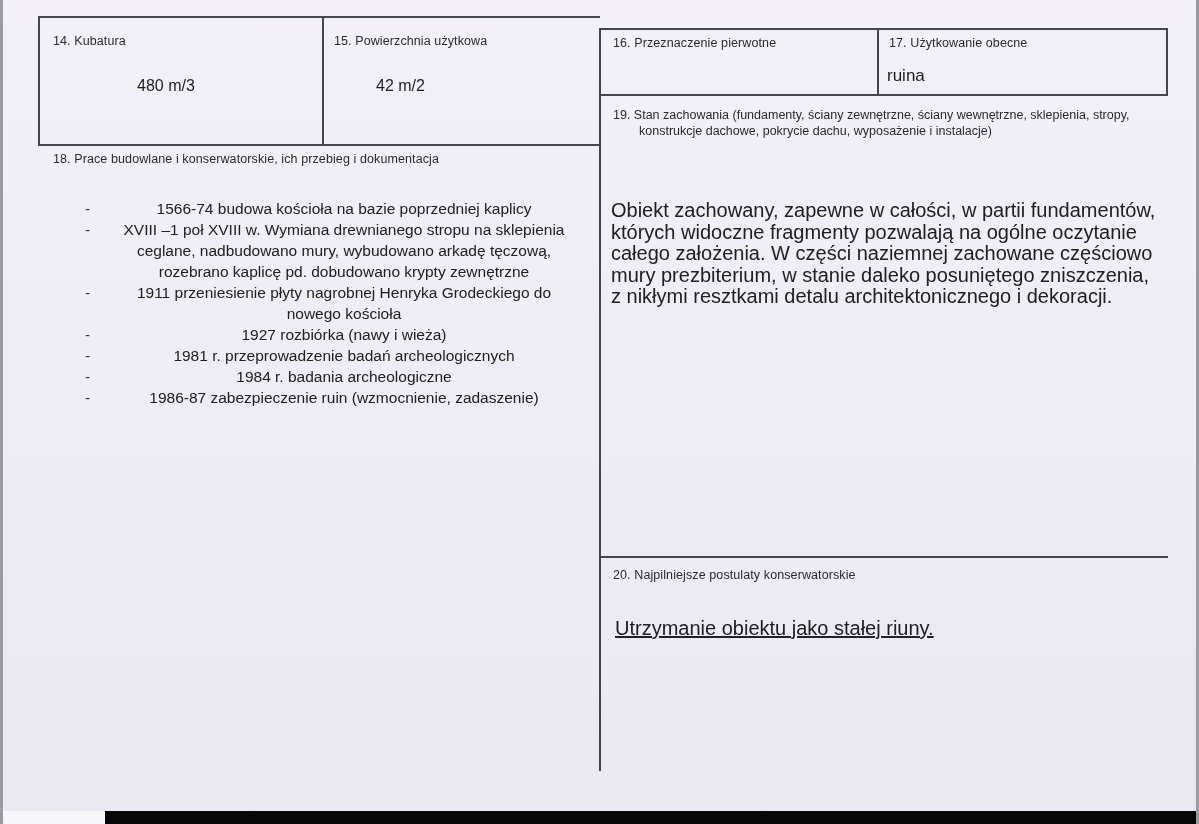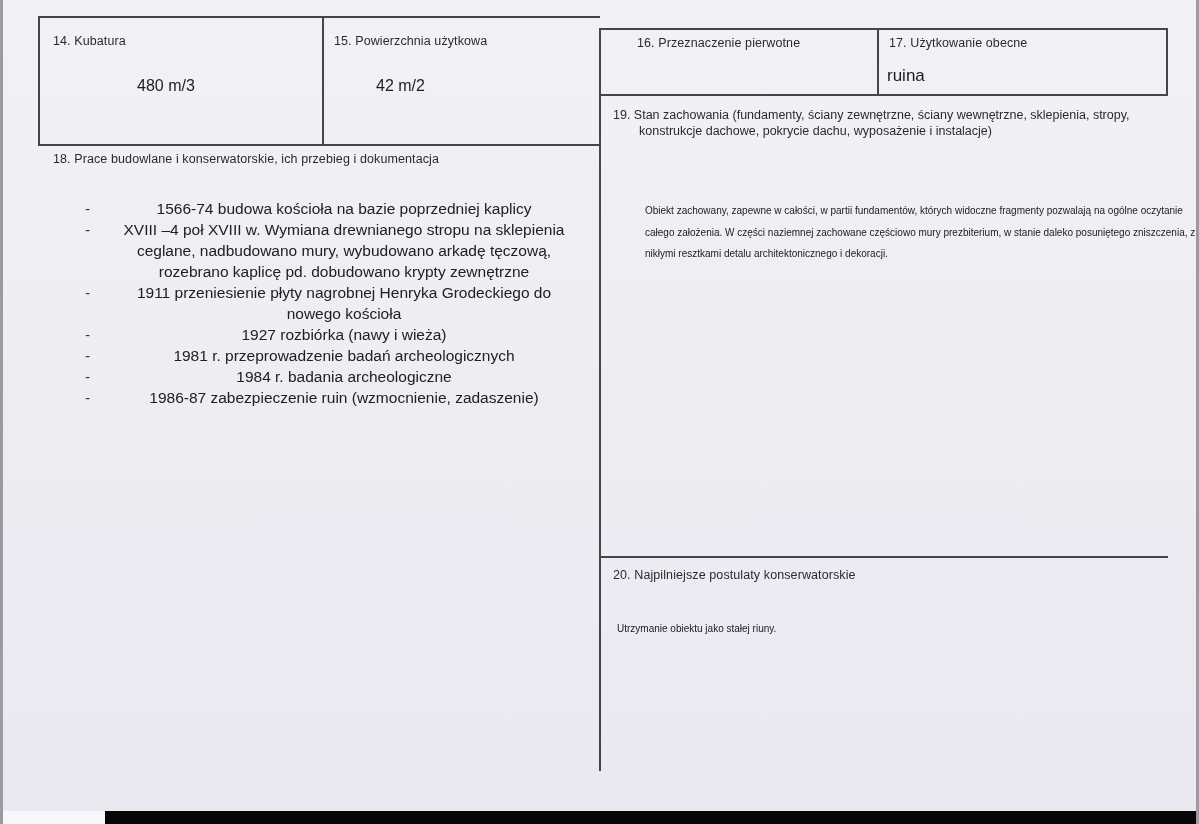--- a/index.html
+++ b/index.html
@@ -34,24 +34,23 @@
     font-size:16px;
     color:#1d1d21;
   }
   .value-lg{
     position:absolute;
     font-size:17px;
     color:#1d1d21;
   }
   .para{
     position:absolute;
-    font-size:10px;
+    font-size:20px;
     line-height:21.5px;
     color:#202024;
-    margin-left:34px;
   }
   ul.works-list{
     position:absolute;
     margin:0;padding:0;
     list-style:none;
     font-size:15.5px;
     line-height:21px;
     color:#202024;
   }
   ul.works-list li{
@@ -95,38 +94,38 @@
   <div class="vline" style="left:1163px;top:28px;height:68px;"></div>
   <div class="hline" style="left:596px;top:94px;width:569px;"></div>
   <div class="hline" style="left:596px;top:556px;width:569px;"></div>
 
   <div class="label" style="left:50px;top:34px;">14. Kubatura</div>
   <div class="value" style="left:134px;top:77px;">480 m/3</div>
 
   <div class="label" style="left:331px;top:34px;">15. Powierzchnia użytkowa</div>
   <div class="value" style="left:373px;top:77px;">42 m/2</div>
 
-  <div class="label" style="left:610px;top:36px;margin-left:24px;">16. Przeznaczenie pierwotne</div>
+  <div class="label" style="left:610px;top:36px;">16. Przeznaczenie pierwotne</div>
 
   <div class="label" style="left:886px;top:36px;">17. Użytkowanie obecne</div>
   <div class="value-lg" style="left:884px;top:66px;">ruina</div>
 
   <div class="label" style="left:50px;top:152px;">18. Prace budowlane i konserwatorskie, ich przebieg i dokumentacja</div>
   <ul class="works-list" style="left:72px;top:198px;width:505px;">
     <li>1566-74 budowa kościoła na bazie poprzedniej kaplicy</li>
-    <li>XVIII –4 poł XVIII w. Wymiana drewnianego stropu na sklepienia ceglane, nadbudowano mury, wybudowano arkadę tęczową, rozebrano kaplicę pd. dobudowano krypty zewnętrzne</li>
+    <li>XVIII –1 poł XVIII w. Wymiana drewnianego stropu na sklepienia ceglane, nadbudowano mury, wybudowano arkadę tęczową, rozebrano kaplicę pd. dobudowano krypty zewnętrzne</li>
     <li>1911 przeniesienie płyty nagrobnej Henryka Grodeckiego do nowego kościoła</li>
     <li>1927 rozbiórka (nawy i wieża)</li>
     <li>1981 r. przeprowadzenie badań archeologicznych</li>
     <li>1984 r. badania archeologiczne</li>
     <li>1986-87 zabezpieczenie ruin (wzmocnienie, zadaszenie)</li>
   </ul>
 
   <div class="label-wrap" style="left:610px;top:107px;width:505px;">19. Stan zachowania (fundamenty, ściany zewnętrzne, ściany wewnętrzne, sklepienia, stropy, konstrukcje dachowe, pokrycie dachu, wyposażenie i instalacje)</div>
   <div class="para" style="left:608px;top:200px;width:552px;">Obiekt zachowany, zapewne w całości, w partii fundamentów, których widoczne fragmenty pozwalają na ogólne oczytanie całego założenia. W części naziemnej zachowane częściowo mury prezbiterium, w stanie daleko posuniętego zniszczenia, z nikłymi resztkami detalu architektonicznego i dekoracji.</div>
 
   <div class="label" style="left:610px;top:568px;">20. Najpilniejsze postulaty konserwatorskie</div>
-  <div class="para" style="left:580px;top:618px;width:540px;">Utrzymanie obiektu jako stałej riuny.</div>
+  <div class="para" style="left:612px;top:618px;width:540px;text-decoration:underline;">Utrzymanie obiektu jako stałej riuny.</div>
 
   <div class="bottom-strip-left"></div>
   <div class="bottom-strip"></div>
 
 </div>
 
 </body></html>

